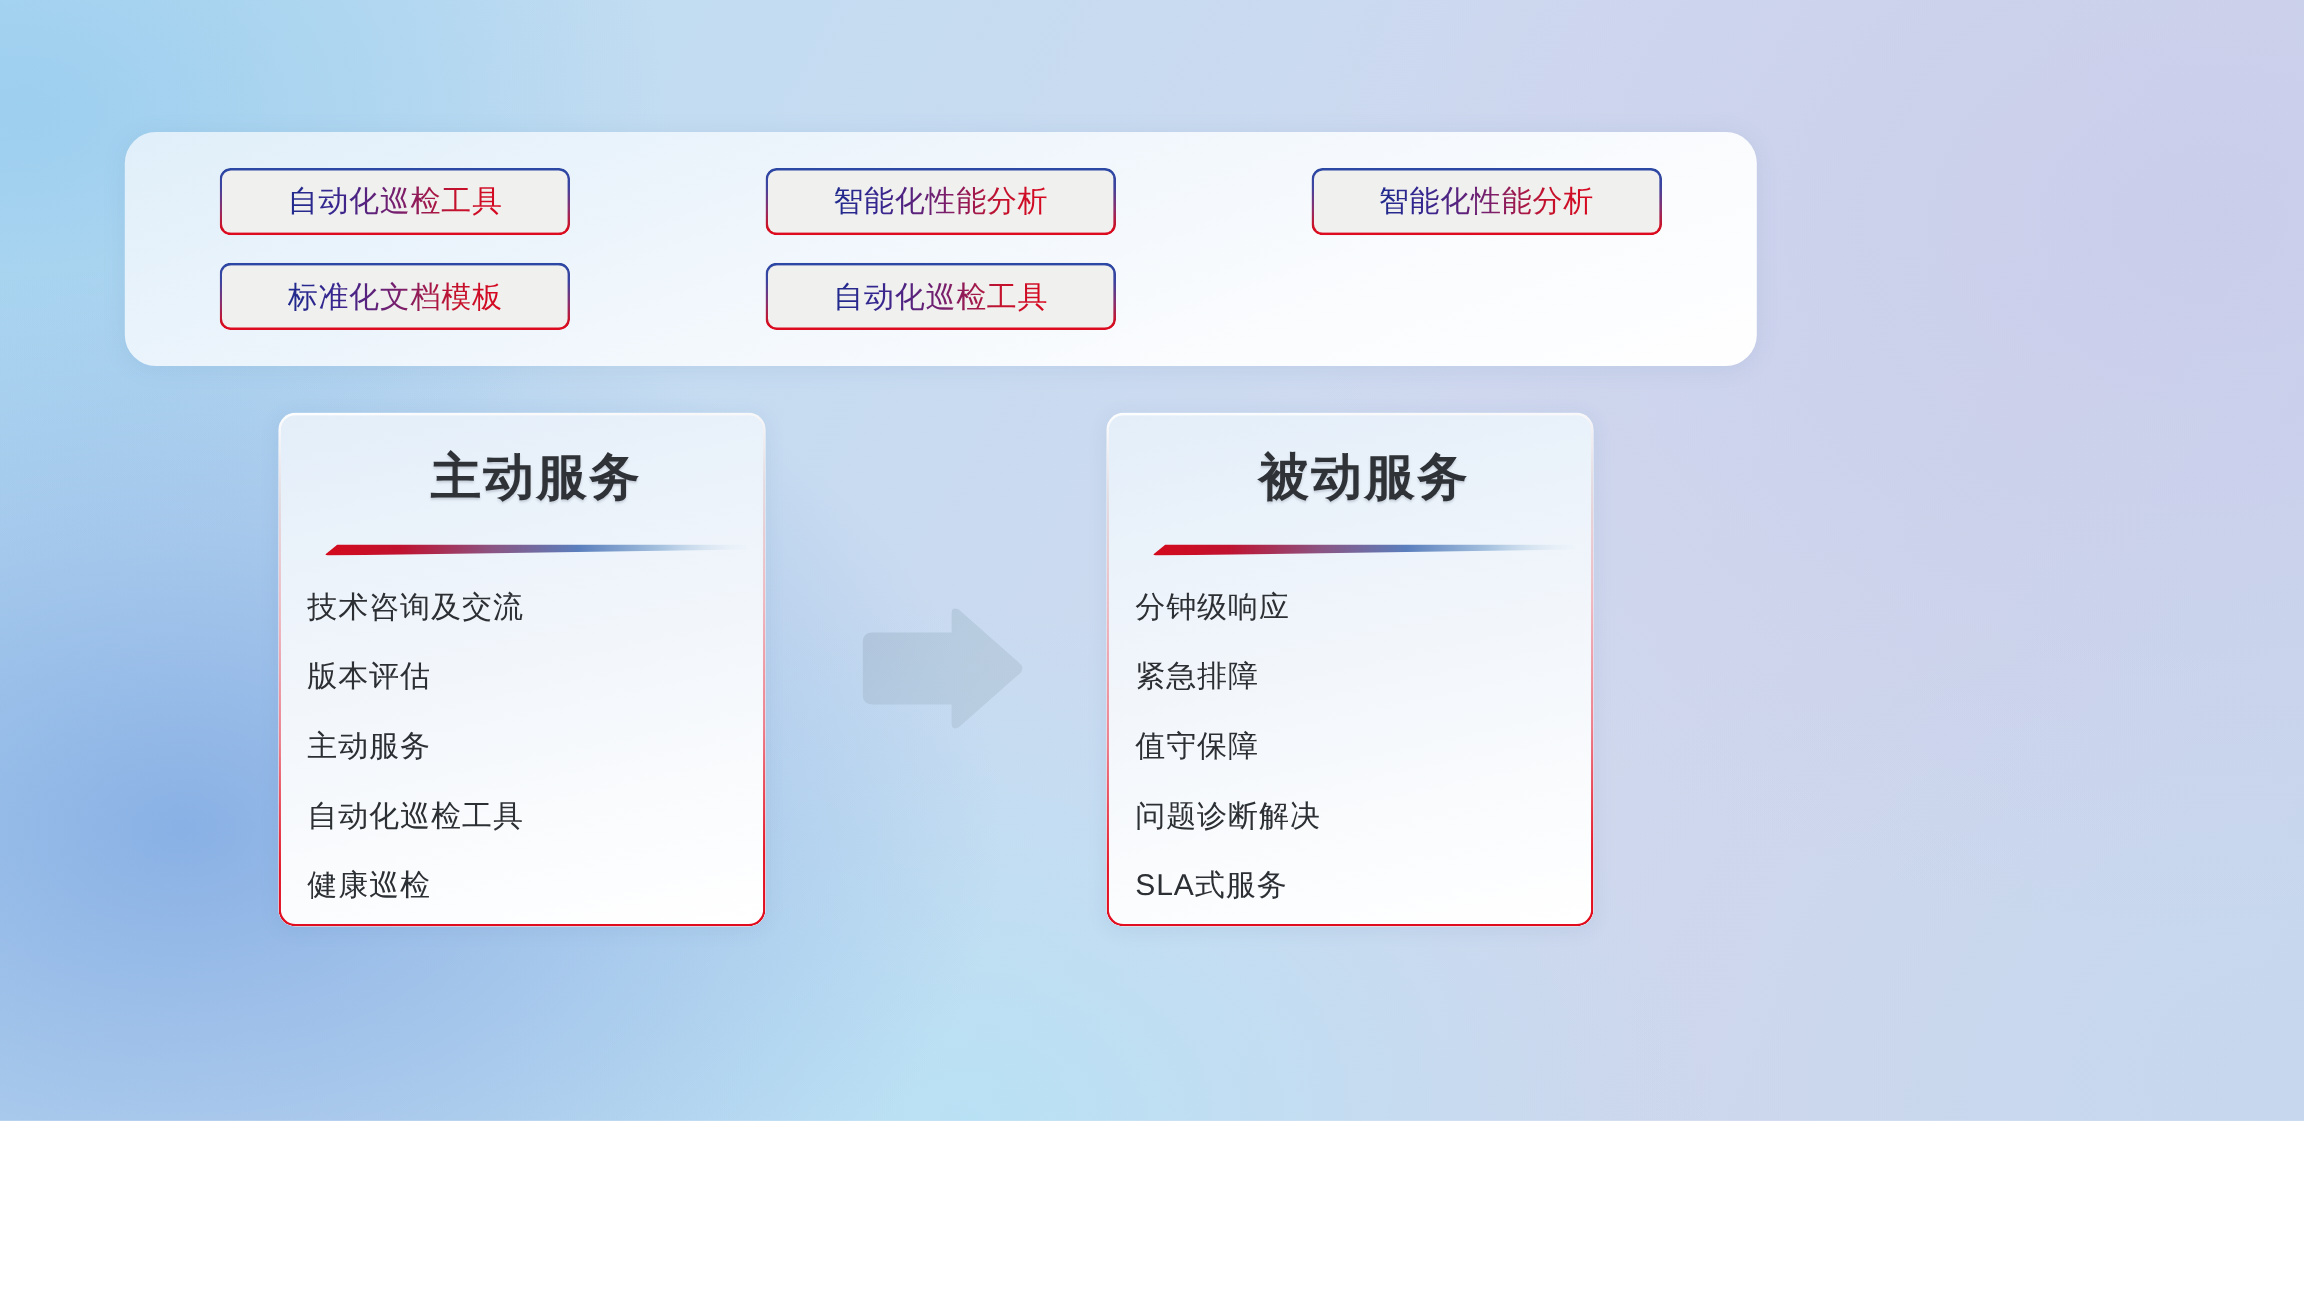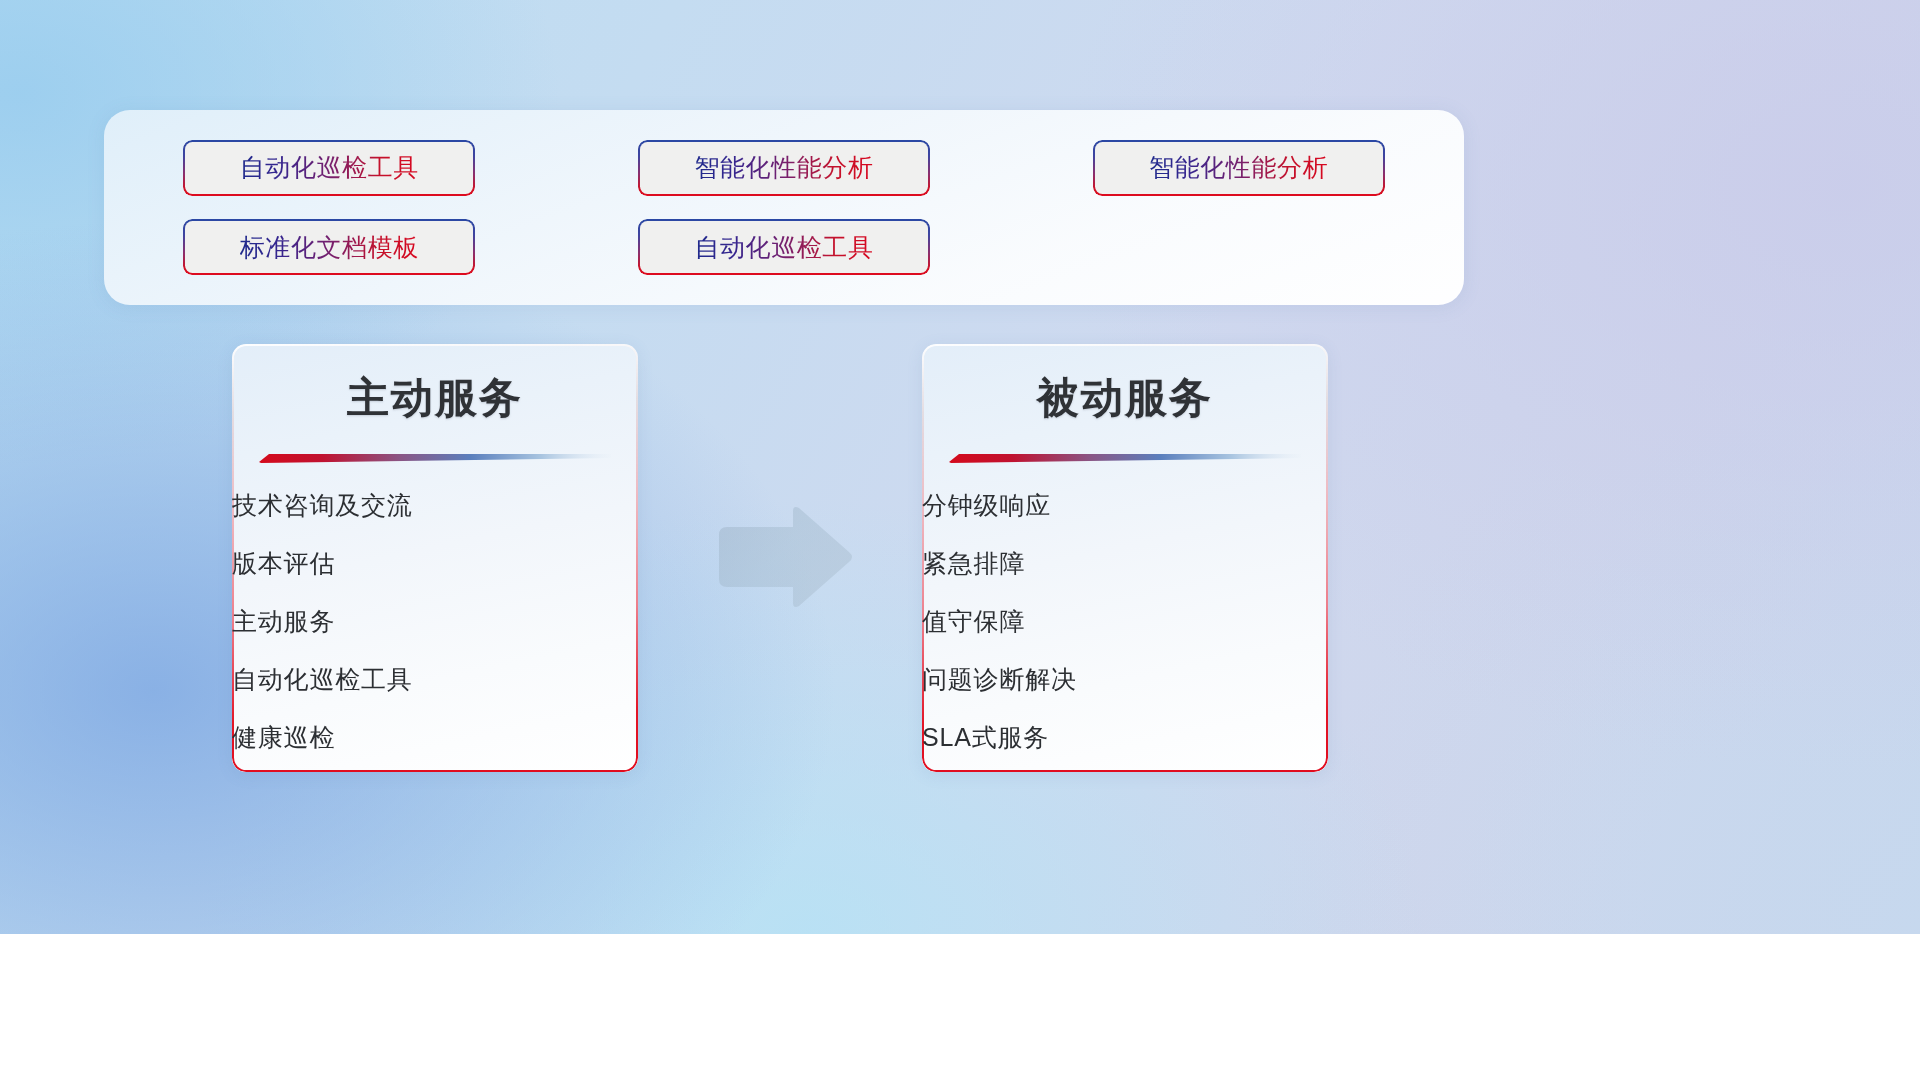--- a/index.html
+++ b/index.html
@@ -86,20 +86,21 @@
     width:406px; height:428px;
     border-radius:14px;
     background:linear-gradient(168deg,
         #e3eef9 0%,
         #eaf2fa 22%,
         #f2f6fb 48%,
         #f9fbfd 74%,
         #ffffff 100%);
     box-shadow:0 3px 16px rgba(80,120,175,.12);
     overflow:hidden;
+    padding-left:24px;
   }
   .card::before{
     content:"";
     position:absolute; inset:0;
     border-radius:14px;
     padding:1.7px;
     background:linear-gradient(178deg,
         rgba(255,255,255,.92) 0%,
         rgba(226,216,220,.85) 16%,
         rgba(238,178,186,.9) 38%,

